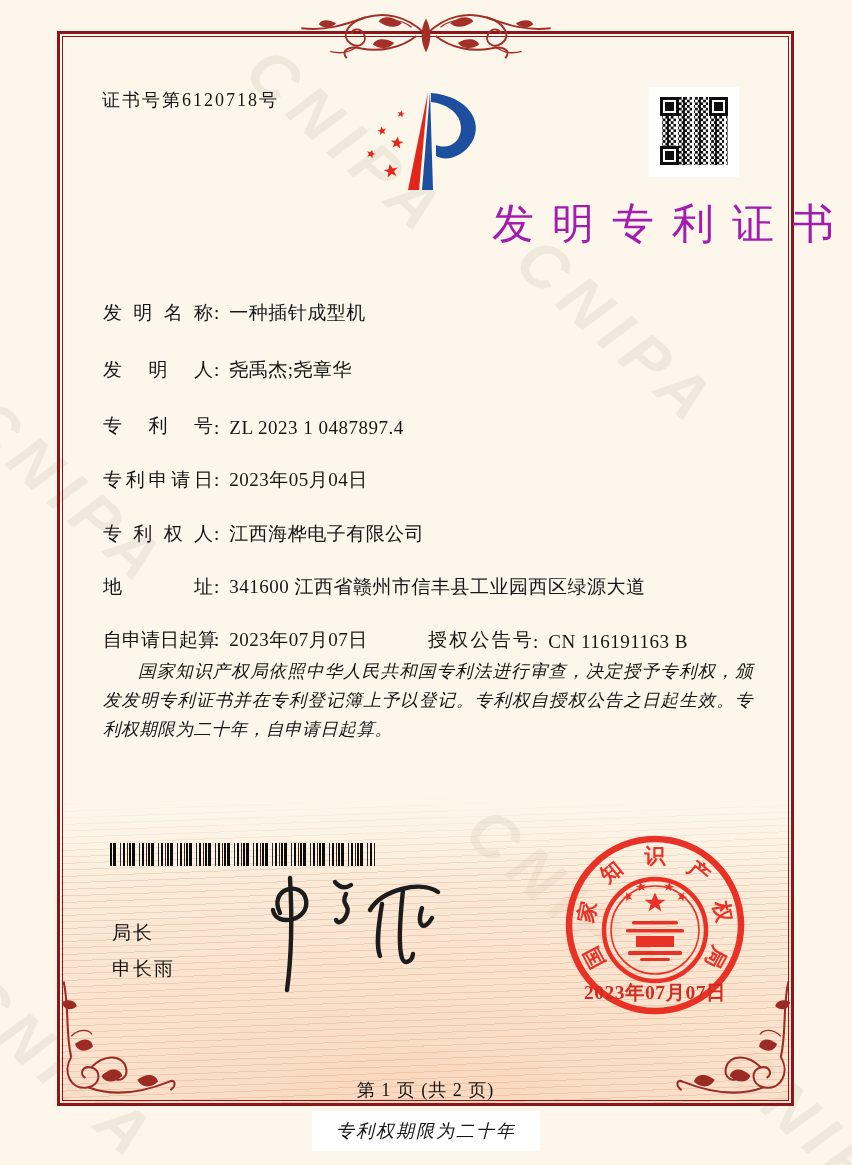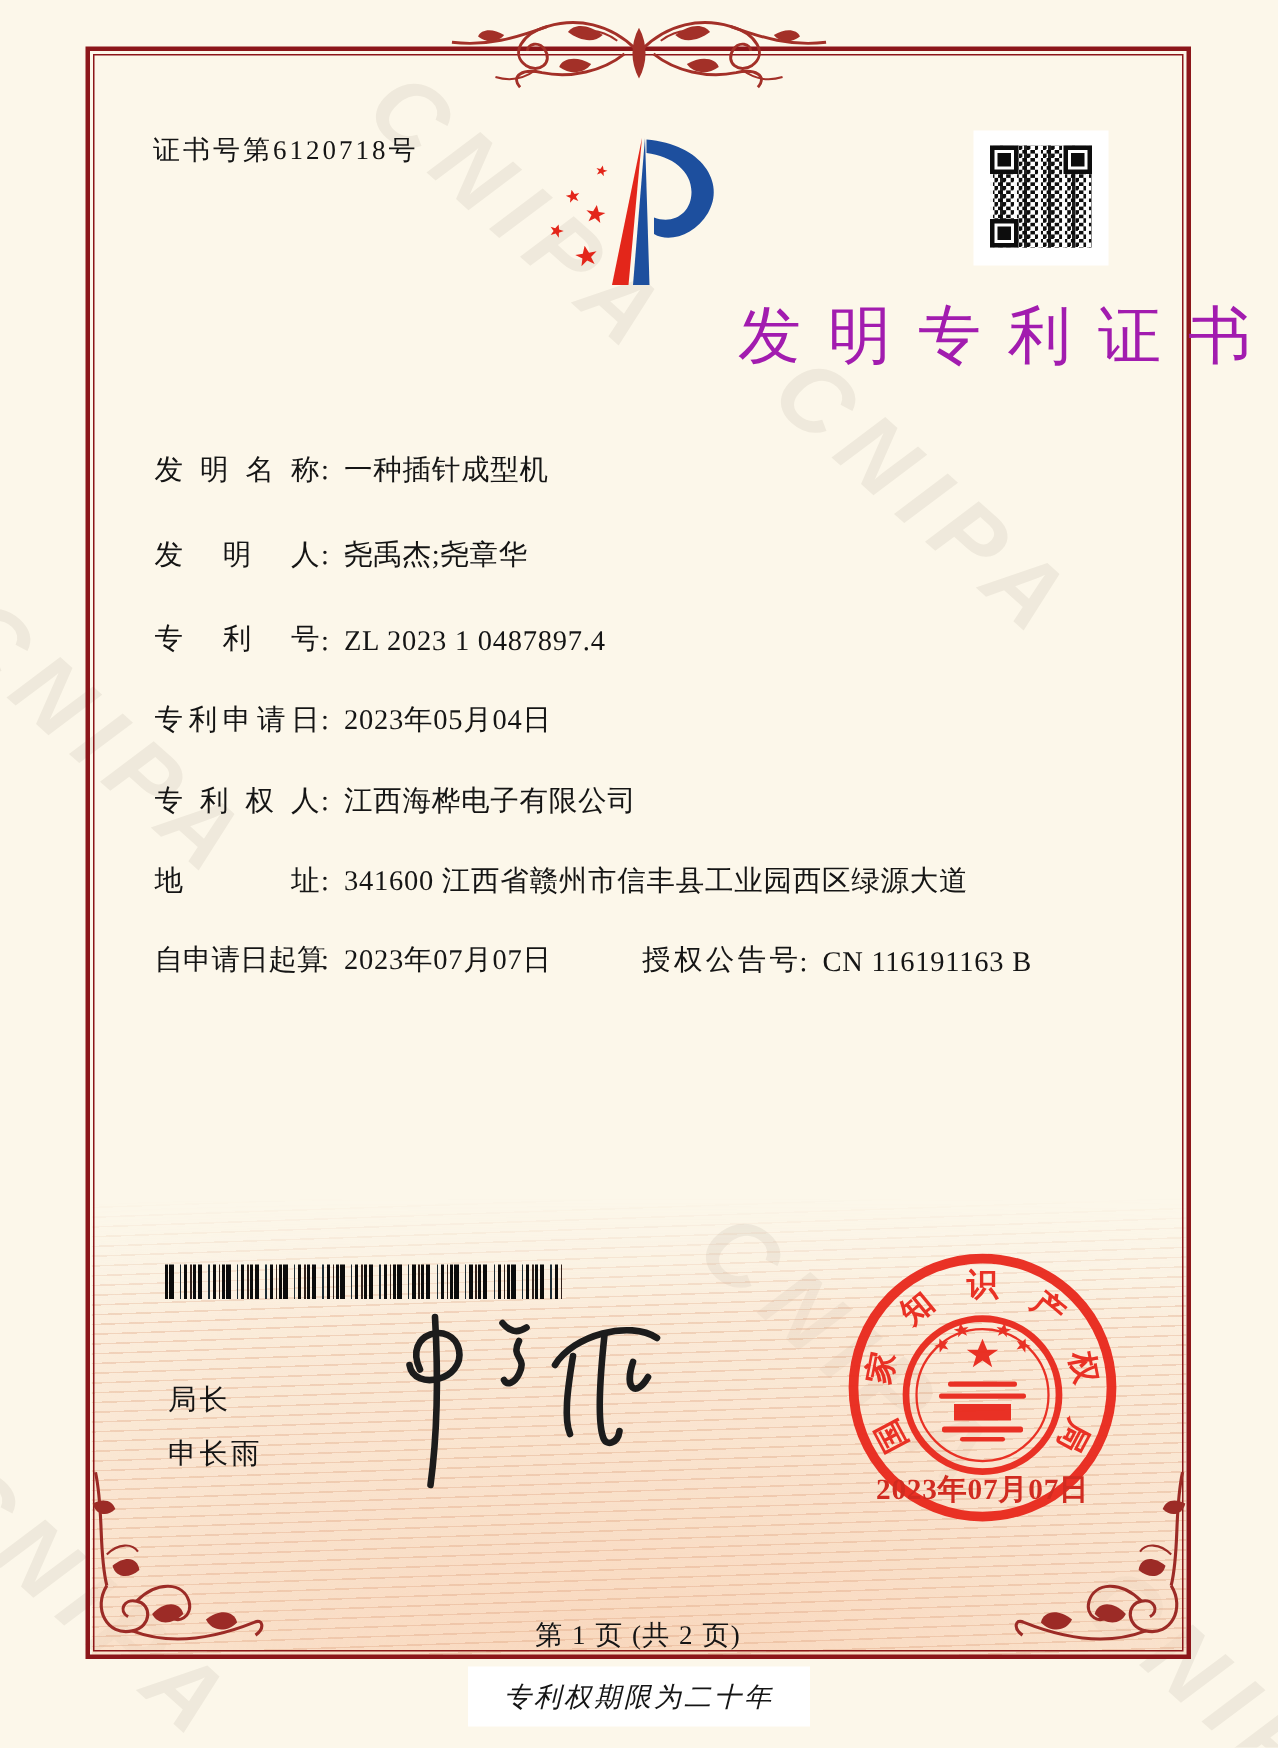--- a/index.html
+++ b/index.html
@@ -205,20 +205,21 @@
   <span class="flabel">地址</span><span class="fcolon">:</span><span class="fvalue">341600 江西省赣州市信丰县工业园西区绿源大道</span>
 </div>
 <div class="row" style="top:627px;">
   <span class="flabel">自申请日起算</span><span class="fcolon">:</span><span class="fvalue">2023年07月07日</span>
   <span class="grant">
     <span class="flabel" style="width:104px;">授权公告号</span><span class="fcolon">:</span><span class="fvalue">CN 116191163 B</span>
   </span>
 </div>
 
 <div class="paras">
+  <p>国家知识产权局依照中华人民共和国专利法进行审查，决定授予专利权，颁发发明专利证书并在专利登记簿上予以登记。专利权自授权公告之日起生效。专利权期限为二十年，自申请日起算。</p>
 </div>
 
 <div class="barcode"></div>
 
 <div class="signer signer-title">局长</div>
 <div class="signer signer-name">申长雨</div>
 
 <svg class="signature" viewBox="0 0 225 130">
   <g fill="none" stroke="#1c1c1c" stroke-width="4.4" stroke-linecap="round">
     <path d="M40,45 C28,20 62,12 66,32 C70,52 36,60 33,42"></path>

